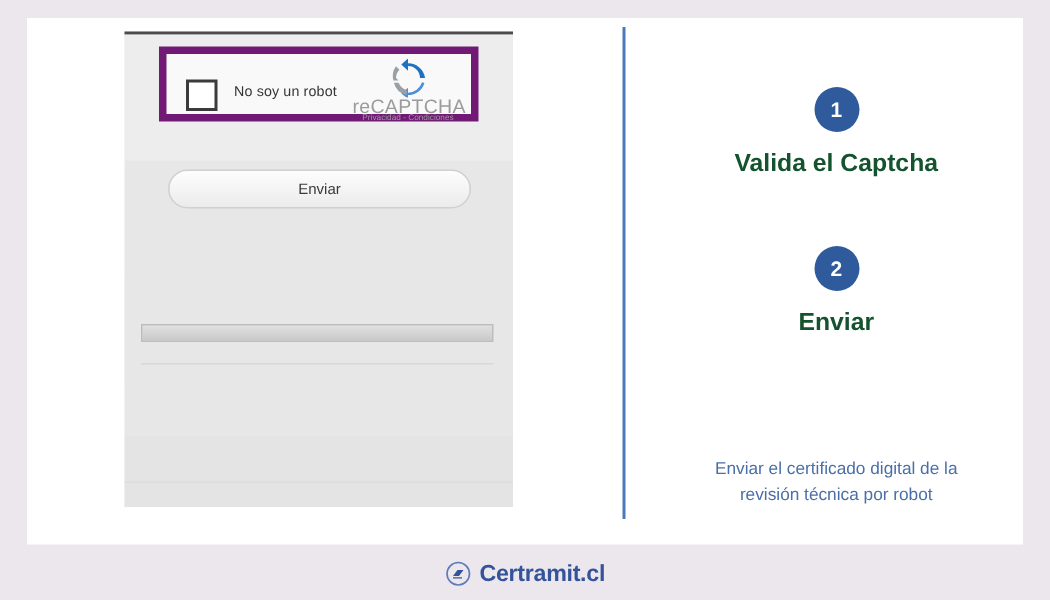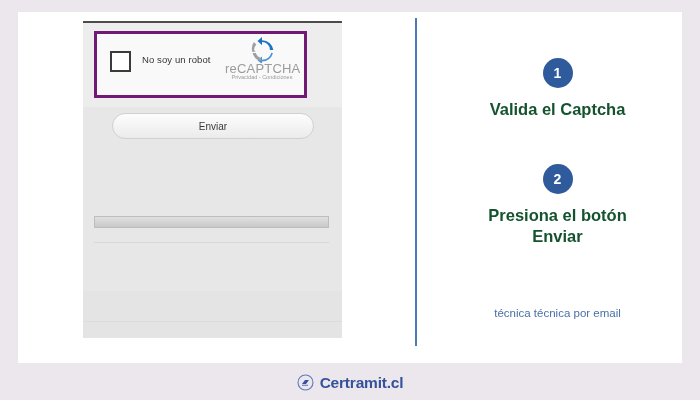--- a/index.html
+++ b/index.html
@@ -46,26 +46,26 @@
   .shot-top {
     position: absolute;
     left: 0; top: 0;
     width: 100%;
     height: 84px;
     background: #ededed;
   }
   
   .recaptcha {
     position: absolute;
-    left: 11px;
+    left: 23px;
     top: 8px;
     width: 213px;
-    height: 67px;
+    height: 50px;
     background: #f9f9f9;
-    border: 3px solid #701a75;
+    border: 5px solid #701a75;
     box-sizing: border-box;
   }
   .rc-check {
     position: absolute;
     left: 13px;
     top: 17px;
     width: 21px;
     height: 21px;
     background: #ffffff;
     border: 2px solid #3b3b3b;
@@ -311,27 +311,27 @@
     <div class="right">
 
       <div class="step1">
         <div class="step-num">1</div>
         <div class="step-text">Valida el Captcha</div>
       </div>
 
       <div class="step2">
         <div class="step-num">2</div>
         <div class="step-text">
-          <div>Presiona el botón</div>
           <div>Enviar</div>
         </div>
       </div>
 
       <div class="note">
-        <div>técnica técnica por email</div>
+        <div>Enviar el certificado digital de la</div>
+        <div>revisión técnica por robot</div>
       </div>
 
     </div>
 
   </div>
 
   <div class="footer">
     <svg class="footer-logo" viewBox="0 0 34 34">
       <circle cx="17" cy="17" r="15" fill="none" stroke="#5b7bbd" stroke-width="2.2"></circle>
       <path d="M10 20 L18 20 L24 12 L16 12 Z" fill="#35539a"></path>

